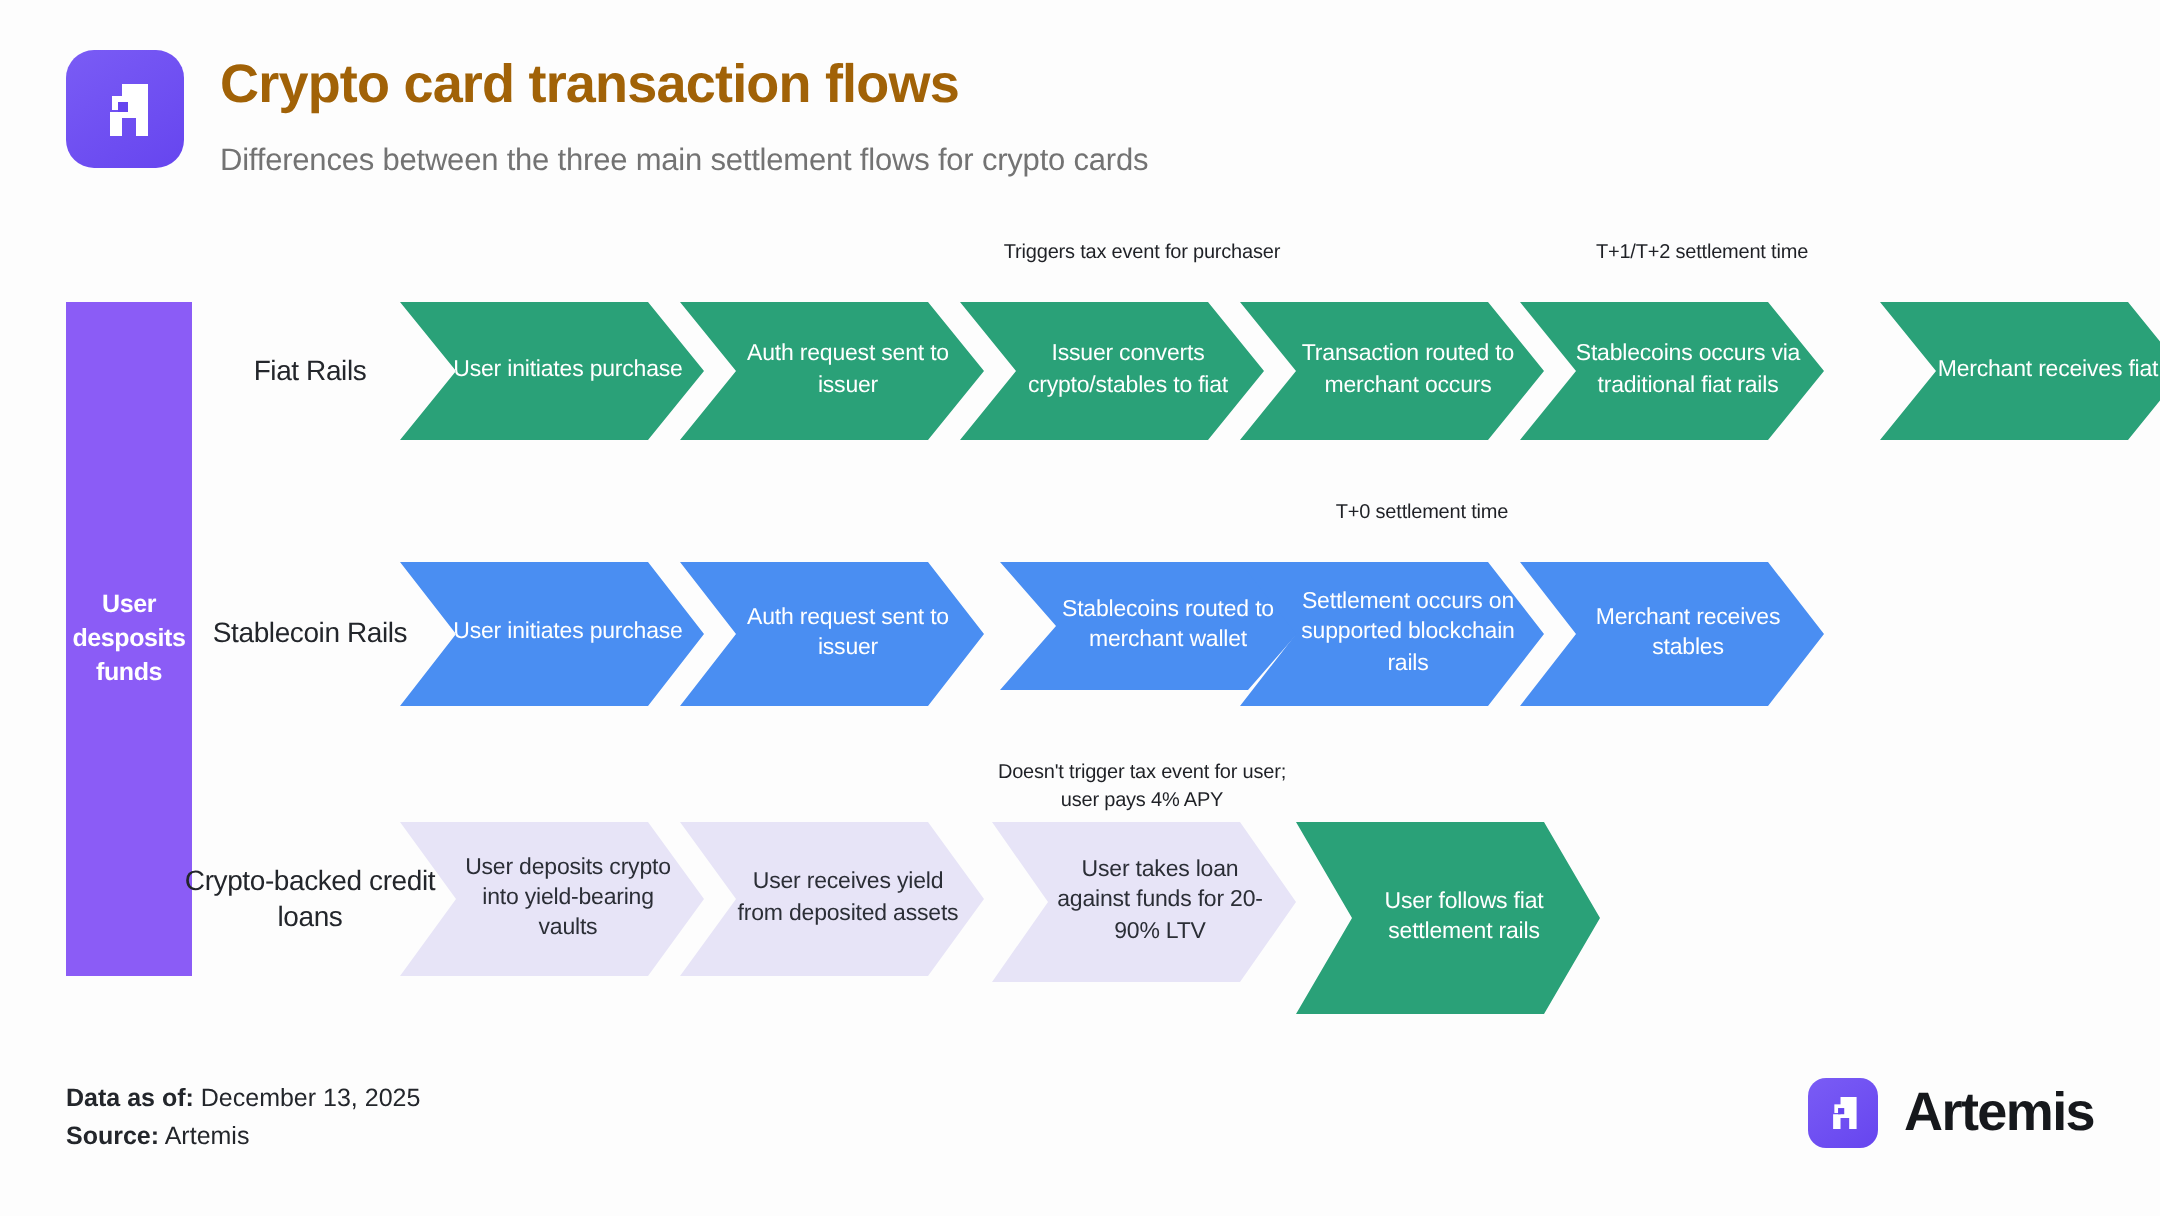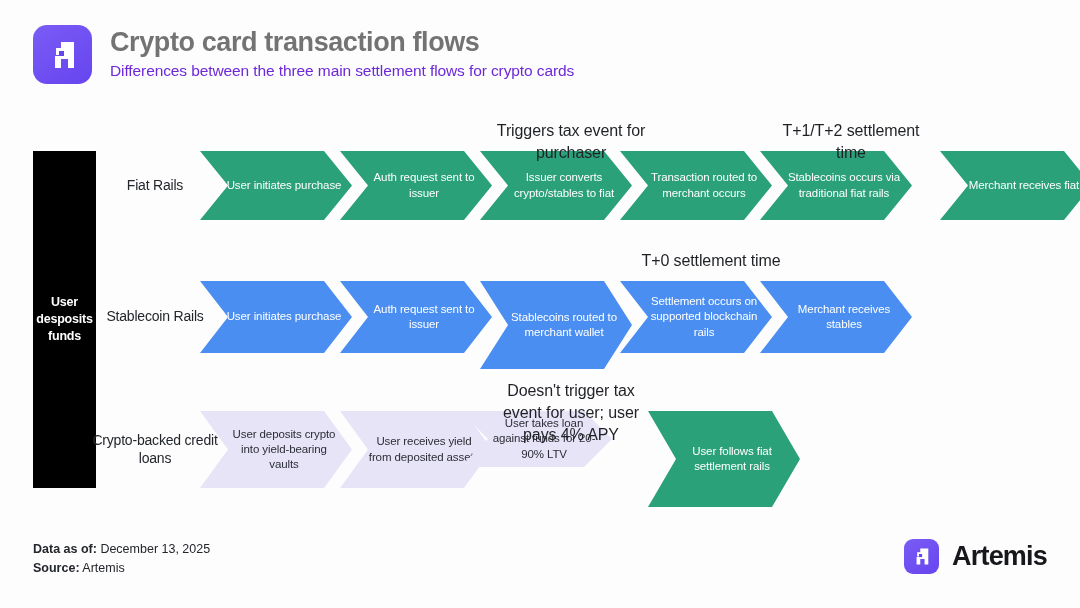--- a/index.html
+++ b/index.html
@@ -14,33 +14,33 @@
   
   .header { position: absolute; left: 33px; top: 25px; display: flex; align-items: flex-start; gap: 18px; }
   .brand-logo {
     width: 59px; height: 59px; border-radius: 14px;
     background: linear-gradient(145deg, #7a5cf5 0%, #6645ef 100%);
     display: flex; align-items: center; justify-content: center; flex: none;
   }
   .brand-logo svg { display: block; }
   .titles { padding-top: 2px; }
   .page-title {
-    font-size: 27px; font-weight: 700; color: #737373;
+    font-size: 27px; font-weight: 700; color: #a16207;
     letter-spacing: -0.4px; line-height: 1.15;
   }
   .page-subtitle {
-    font-size: 15.5px; color: #6d28d9; margin-top: 4px; letter-spacing: -0.1px;
+    font-size: 15.5px; color: #737373; margin-top: 14px; letter-spacing: -0.1px;
   }
 
   
   .diagram { position: absolute; left: 0; top: 0; width: 1080px; height: 608px; }
 
   .deposit-bar {
     position: absolute; left: 33px; top: 151px; width: 63px; height: 337px;
-    background: #000000; display: flex; align-items: center; justify-content: center;
+    background: #8b5cf6; display: flex; align-items: center; justify-content: center;
   }
   .deposit-bar .label {
     color: #ffffff; font-size: 12.5px; font-weight: 700; text-align: center;
     line-height: 1.35; letter-spacing: -0.2px;
   }
   .row-label {
     position: absolute; text-align: center; font-size: 14px; color: #23262b;
     line-height: 1.3; letter-spacing: -0.2px; width: 130px;
   }
 
@@ -55,21 +55,21 @@
     font-size: 11.5px; width: 100%;
   }
   .chev.green { background: #2aa178; }
   .chev.green .txt { color: #ffffff; }
   .chev.blue { background: #4a8ef2; }
   .chev.blue .txt { color: #ffffff; }
   .chev.lav { background: #e7e4f7; }
   .chev.lav .txt { color: #2b2e36; }
 
   .note {
-    position: absolute; text-align: center; font-size: 16px; color: #1f2126;
+    position: absolute; text-align: center; font-size: 10px; color: #1f2126;
     line-height: 1.38; letter-spacing: -0.1px;
   }
 
   
   .footer-left { position: absolute; left: 33px; top: 540px; font-size: 12.5px; color: #23262b; line-height: 1.55; }
   .footer-left b { font-weight: 700; margin-top: 20px; }
   .footer-brand { position: absolute; right: 33px; top: 539px; display: flex; align-items: center; gap: 13px; }
   .footer-brand .fb-logo {
     width: 35px; height: 35px; border-radius: 9px;
     background: linear-gradient(145deg, #7a5cf5 0%, #6645ef 100%);
@@ -122,38 +122,38 @@
         <div class="chev green" style="left: 940px; top: 151px; width: 152px; height: 69px;">
           <div class="txt">Merchant receives fiat</div>
         </div>
         <div class="row-label" style="left: 90px; top: 307px;">Stablecoin Rails</div>
         <div class="chev blue" style="left: 200px; top: 281px; width: 152px; height: 72px;">
           <div class="txt">User initiates purchase</div>
         </div>
         <div class="chev blue" style="left: 340px; top: 281px; width: 152px; height: 72px;">
           <div class="txt">Auth request sent to issuer</div>
         </div>
-        <div class="chev blue" style="left: 480px; top: 281px; width: 152px; height: 88px;">
+        <div class="chev blue" style="left: 500px; top: 281px; width: 152px; height: 64px;">
           <div class="txt">Stablecoins routed to merchant wallet</div>
         </div>
         <div class="chev blue" style="left: 620px; top: 281px; width: 152px; height: 72px;">
           <div class="txt">Settlement occurs on supported blockchain rails</div>
         </div>
         <div class="note" style="width: 162px; left: 630px; top: 250px;">T+0 settlement time</div>
         <div class="chev blue" style="left: 760px; top: 281px; width: 152px; height: 72px;">
           <div class="txt">Merchant receives stables</div>
         </div>
         <div class="row-label" style="left: 90px; top: 431px;">Crypto-backed credit loans</div>
         <div class="chev lav" style="left: 200px; top: 411px; width: 152px; height: 77px;">
           <div class="txt">User deposits crypto into yield-bearing vaults</div>
         </div>
         <div class="chev lav" style="left: 340px; top: 411px; width: 152px; height: 77px;">
           <div class="txt">User receives yield from deposited assets</div>
         </div>
-        <div class="chev lav" style="left: 460px; top: 411px; width: 152px; height: 56px;">
+        <div class="chev lav" style="left: 496px; top: 411px; width: 152px; height: 80px;">
           <div class="txt">User takes loan against funds for 20-90% LTV</div>
         </div>
         <div class="note" style="width: 162px; left: 490px; top: 380px;">Doesn't trigger tax event for user; user pays 4% APY</div>
         <div class="chev green" style="left: 648px; top: 411px; width: 152px; height: 96px;">
           <div class="txt">User follows fiat settlement rails</div>
         </div>
       </div>
   </div>
 
   <div class="footer-left">

